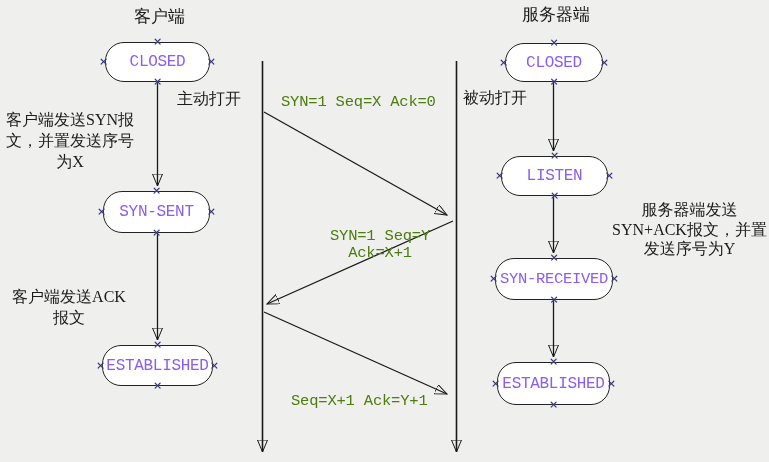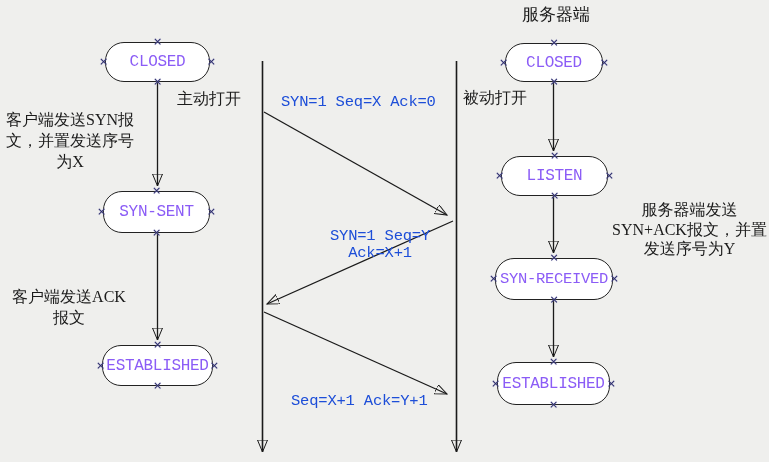--- a/index.html
+++ b/index.html
@@ -38,21 +38,21 @@
   .ht { top:-6px;  left:50%; transform:translateX(-50%); }
   .hb { bottom:-6px; left:50%; transform:translateX(-50%); }
   .hl { left:-7px; top:50%; transform:translateY(-50%); }
   .hr { right:-7px; top:50%; transform:translateY(-50%); }
 
   .txt { position:absolute; font-size:16px; line-height:21px; white-space:nowrap; }
   .txt.center { text-align:center; white-space:normal; }
   .title { font-size:17px; text-align:center; }
   .mono {
     font-family:"Liberation Mono", monospace;
-    font-size:15.5px; letter-spacing:-0.2px; color:#1d4ed8;
+    font-size:15.5px; letter-spacing:-0.2px; color:#4d7c0f;
   }
 
   
   #client-title   { left:102px; top:6px;   width:115px; }
   #server-title   { left:500px; top:4px;   width:112px; }
   #active-open    { left:177px; top:88px; }
   #passive-open   { left:463px; top:87px; }
   #client-note-syn{ left:1px;   top:109px;  width:138px; }
   #client-note-ack{ left:6px;   top:286px; width:126px; }
   #server-note    { left:609px; top:200px; width:161px; line-height:19.5px; }
@@ -89,20 +89,21 @@
     <path class="conn" d="M553.5 300 L553.5 357" marker-end="url(#arw)"></path>
 
     <path class="tline" d="M262.5 61 L262.5 452" marker-end="url(#arw)"></path>
     <path class="tline" d="M456.5 61 L456.5 452" marker-end="url(#arw)"></path>
 
     <path class="conn" d="M264 112 L447 215" marker-end="url(#arw)"></path>
     <path class="conn" d="M453 221 L267 304" marker-end="url(#arw)"></path>
     <path class="conn" d="M264 312 L447 394" marker-end="url(#arw)"></path>
   </svg>
 
+  <div class="txt title" id="client-title">客户端</div>
   <div class="txt title" id="server-title">服务器端</div>
 
   <div class="node" id="n-c-closed">
     <span class="node-label">CLOSED</span>
     <i class="h ht">×</i>
     <i class="h hb">×</i>
     <i class="h hl">×</i>
     <i class="h hr">×</i>
   </div>
   <div class="node" id="n-c-synsent">

